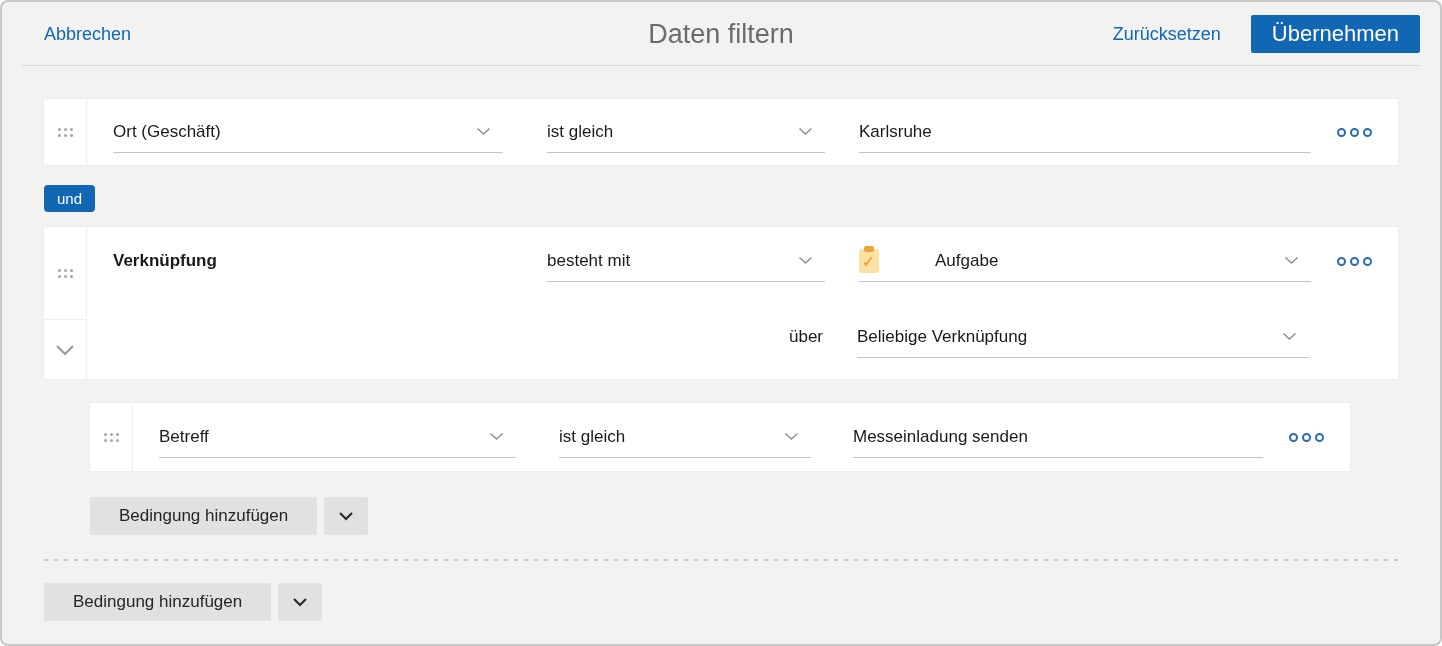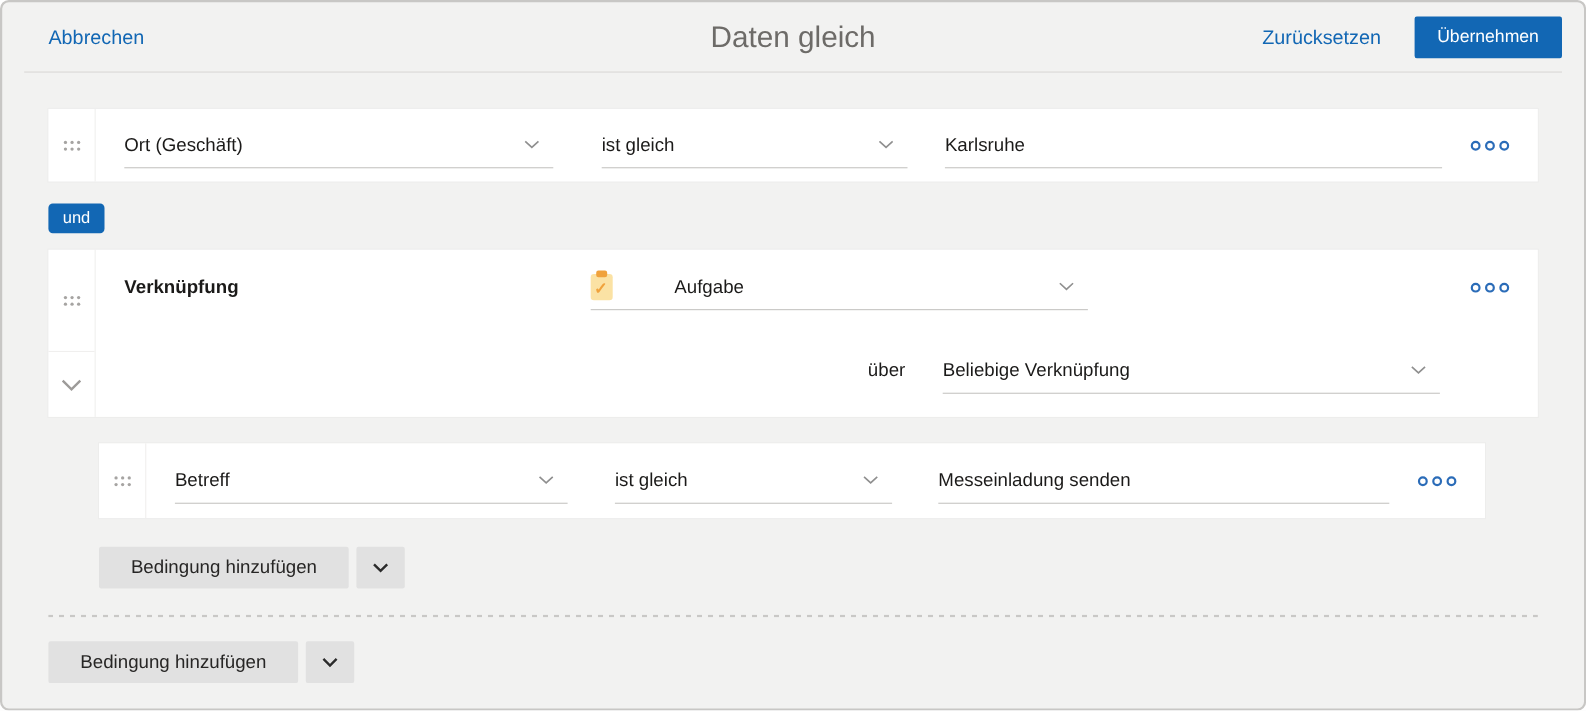--- a/index.html
+++ b/index.html
@@ -10,21 +10,21 @@
     font-family:"Liberation Sans", sans-serif;
     color:#1b1a19;
   }
   
   .header { height:64px; display:flex; align-items:center; position:relative; padding:0 20px; }
   .header::after { content:""; position:absolute; left:20px; right:20px; bottom:0; height:1px; background:#d9d8d6; }
   .link { color:#1267b4; font-size:18px; cursor:pointer; text-decoration:none; background:none; border:none; font-family:inherit; padding:0; }
   .cancel-link { margin-left:22px; z-index:1; }
   .dlg-title { position:absolute; left:0; right:0; text-align:center; font-size:27px; color:#6d6b68; pointer-events:none; }
   .header-right { margin-left:auto; display:flex; align-items:center; gap:30px; z-index:1; }
-  .apply-btn { background:#1267b4; color:#ffffff; font-size:16px; height:38px; padding:0 21px; border:none; border-radius:2px; cursor:pointer; font-family:inherit; }
+  .apply-btn { background:#1267b4; color:#ffffff; font-size:22px; height:38px; padding:0 21px; border:none; border-radius:2px; cursor:pointer; font-family:inherit; }
 
   
   .content { padding:33px 42px 0 42px; }
   .card { background:#ffffff; display:flex; box-shadow:0 0 0 1px rgba(0,0,0,0.02); }
 
   .handle-col { flex:0 0 42px; display:flex; align-items:center; justify-content:center; border-right:1px solid #f0efee; cursor:grab; }
   .grip { display:grid; grid-template-columns:repeat(3,3px); grid-auto-rows:3px; gap:3px; }
   .grip i { background:#a6a4a2; border-radius:50%; }
 
   .rcontent { flex:1; display:flex; align-items:center; padding-left:26px; }
@@ -69,21 +69,21 @@
 
   .dashed-divider { margin-top:24px; height:2px; background:repeating-linear-gradient(to right, #c9c8c6 0 4px, transparent 4px 10px); }
 </style>
 </head>
 <body>
 
 <div class="app">
 
   <div class="header">
     <button class="link cancel-link">Abbrechen</button>
-    <div class="dlg-title">Daten gleich</div>
+    <div class="dlg-title">Daten filtern</div>
     <div class="header-right">
       <button class="link">Zurücksetzen</button>
       <button class="apply-btn">Übernehmen</button>
     </div>
   </div>
 
   <div class="content">
 
     
     <div class="card row1">
@@ -139,20 +139,26 @@
         </div>
         <div class="left-bottom">
           <svg width="20" height="12" viewBox="0 0 20 12">
               <path d="M2 2 L10 10 L18 2" fill="none" stroke="#9d9b99" stroke-width="2.2"></path>
             </svg>
         </div>
       </div>
       <div class="row2-content">
         <div class="subrow subrow-a">
           <div class="rel-label">Verknüpfung</div>
+          <div class="field f2" style="margin-left:44px">
+            <span class="ftext">besteht mit</span>
+            <svg class="chev" width="15" height="9" viewBox="0 0 15 9">
+                <path d="M1.5 1.5 L7.5 7 L13.5 1.5" fill="none" stroke="#8f8f8f" stroke-width="1.5"></path>
+              </svg>
+          </div>
           <div class="field f3">
             <span class="task-icon"></span>
             <span class="ftext">Aufgabe</span>
             <svg class="chev" width="15" height="9" viewBox="0 0 15 9">
                 <path d="M1.5 1.5 L7.5 7 L13.5 1.5" fill="none" stroke="#8f8f8f" stroke-width="1.5"></path>
               </svg>
           </div>
           <button class="more-btn" aria-label="More">
               <i></i>
               <i></i>

